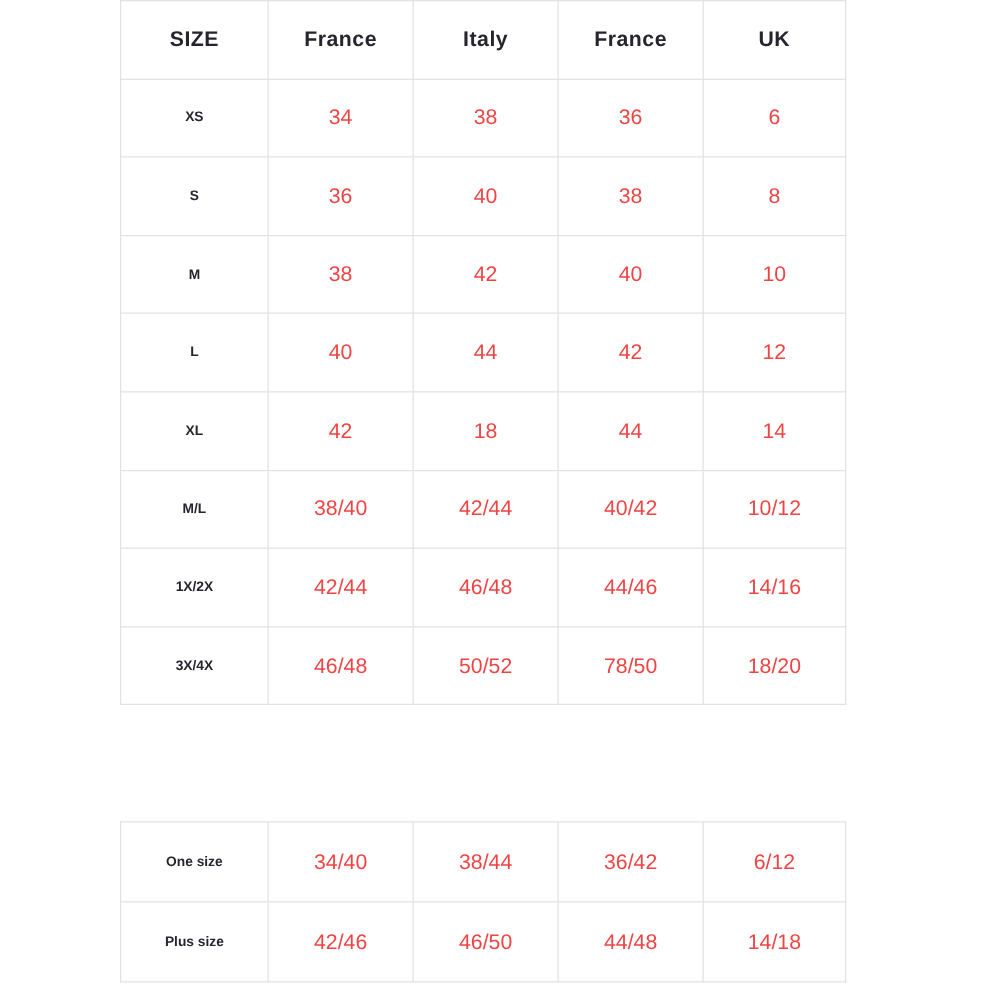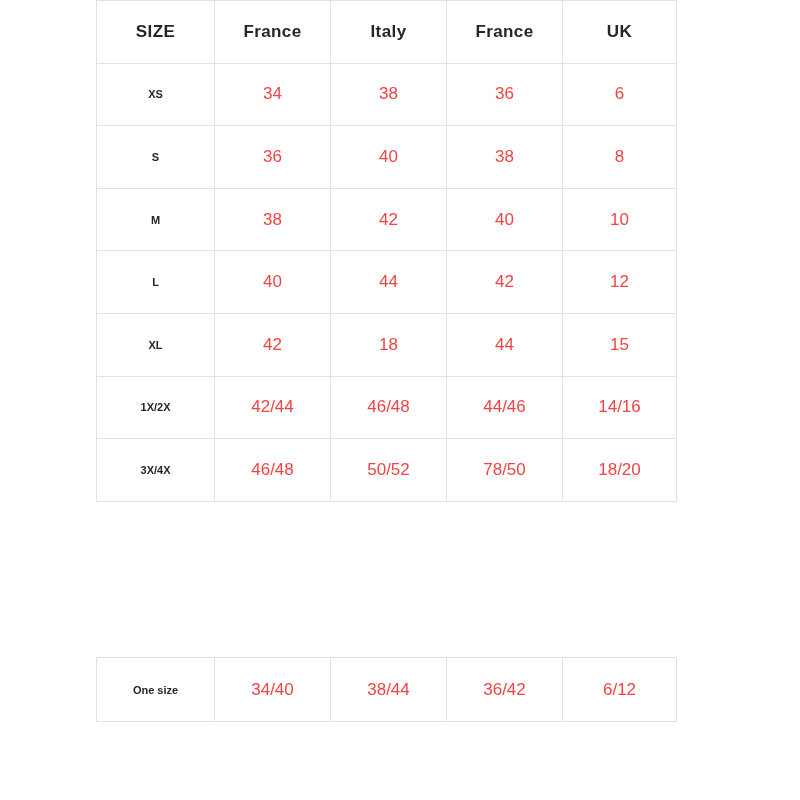--- a/index.html
+++ b/index.html
@@ -125,21 +125,28 @@
           <td class="valcell">40</td>
           <td class="valcell">44</td>
           <td class="valcell">42</td>
           <td class="valcell">12</td>
         </tr>
         <tr>
           <td class="sizecell">XL</td>
           <td class="valcell">42</td>
           <td class="valcell">18</td>
           <td class="valcell">44</td>
-          <td class="valcell">15</td>
+          <td class="valcell">14</td>
+        </tr>
+        <tr>
+          <td class="sizecell">M/L</td>
+          <td class="valcell">38/40</td>
+          <td class="valcell">42/44</td>
+          <td class="valcell">40/42</td>
+          <td class="valcell">10/12</td>
         </tr>
         <tr>
           <td class="sizecell">1X/2X</td>
           <td class="valcell">42/44</td>
           <td class="valcell">46/48</td>
           <td class="valcell">44/46</td>
           <td class="valcell">14/16</td>
         </tr>
         <tr>
           <td class="sizecell">3X/4X</td>
@@ -162,17 +169,24 @@
           <col class="c4">
       </colgroup>
       <tbody>
         <tr>
           <td class="sizecell">One size</td>
           <td class="valcell">34/40</td>
           <td class="valcell">38/44</td>
           <td class="valcell">36/42</td>
           <td class="valcell">6/12</td>
         </tr>
+        <tr>
+          <td class="sizecell">Plus size</td>
+          <td class="valcell">42/46</td>
+          <td class="valcell">46/50</td>
+          <td class="valcell">44/48</td>
+          <td class="valcell">14/18</td>
+        </tr>
       </tbody>
     </table>
   </div>
 
 </div>
 
 </body></html>

